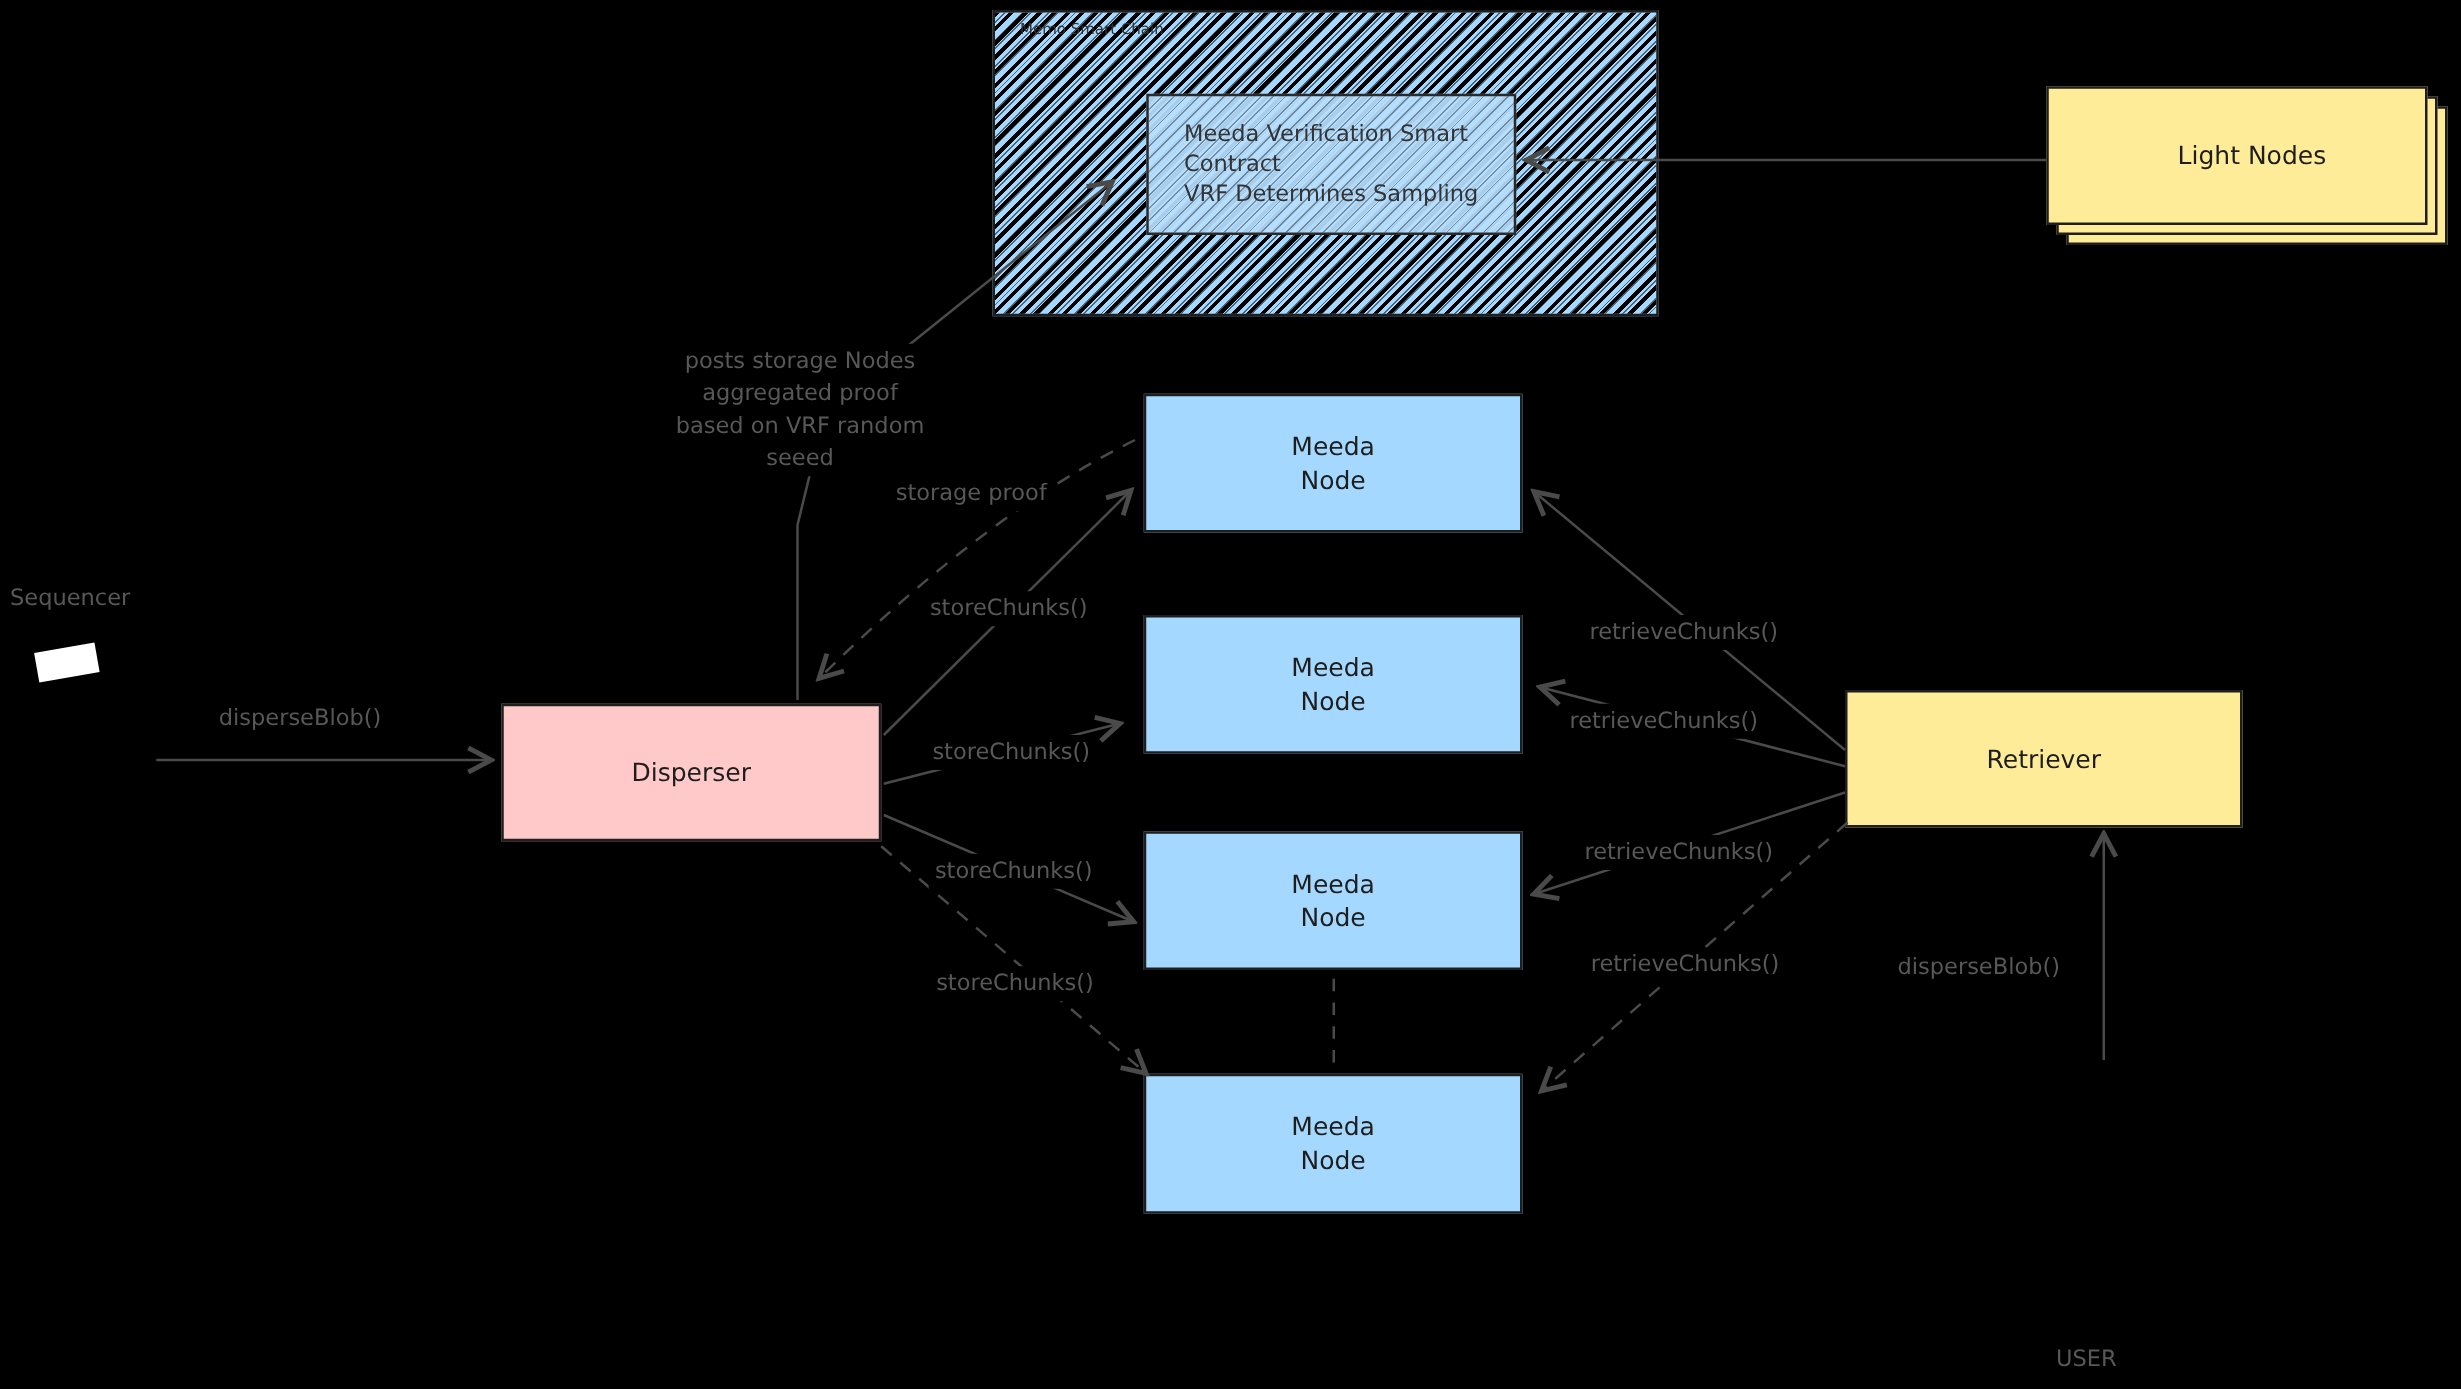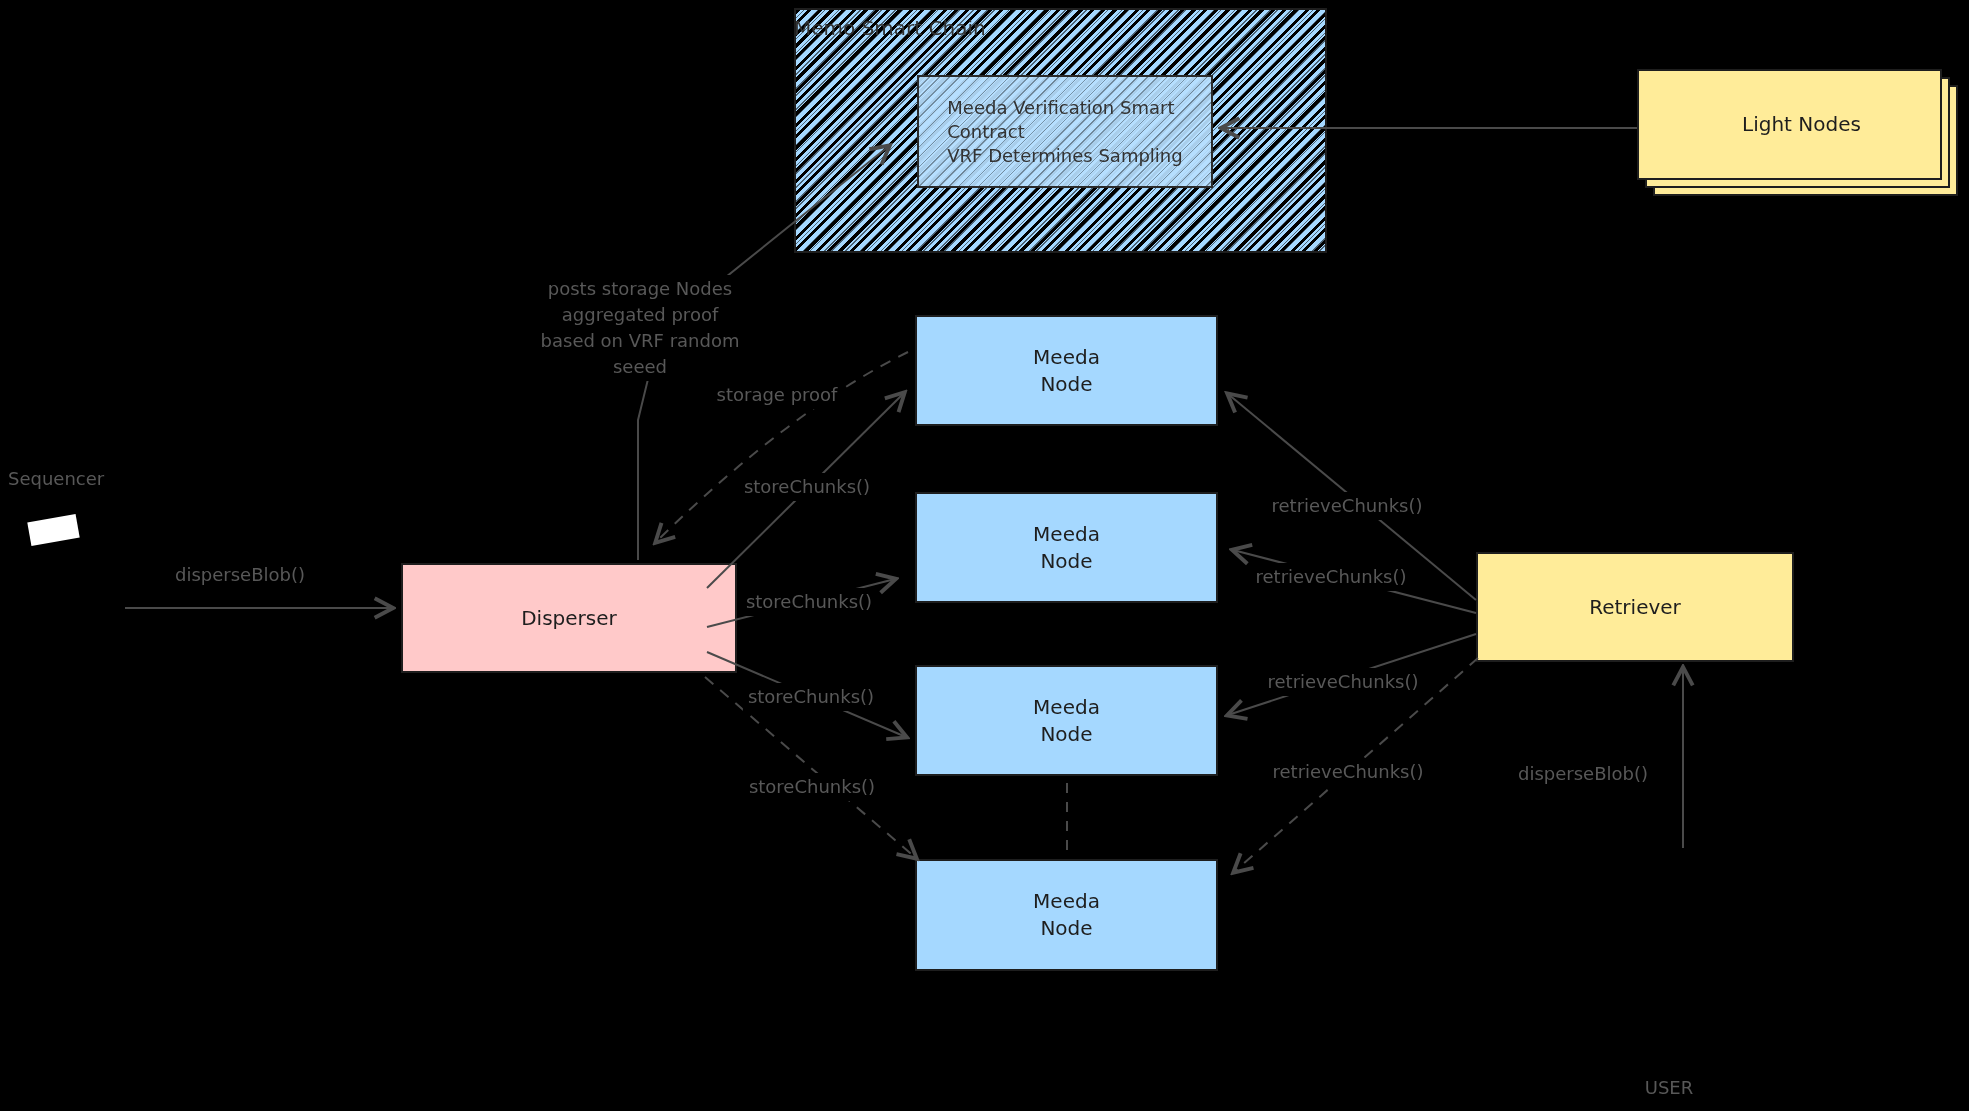--- a/index.html
+++ b/index.html
@@ -16,21 +16,21 @@
   .pink{background:#ffc9c9;}
   .yellow{background:#ffec99;}
   .hatch{
     position:absolute;left:794px;top:8px;width:533px;height:245px;z-index:1;
     background-color:#a5d8ff;
     background-image:repeating-linear-gradient(135deg,#000 0px,#000 3px,transparent 3px,transparent 8px),
                      repeating-linear-gradient(135deg,rgba(0,0,0,.55) 0px,rgba(0,0,0,.55) 1px,transparent 1px,transparent 5px);
     border:2px solid #1e1e1e;box-sizing:border-box;
   }
   .hatch-title{
-    position:absolute;left:794px;top:16px;z-index:6;color:#303030;font-size:20px;z-index:6;
+    position:absolute;left:816px;top:16px;z-index:6;color:#303030;font-size:12px;z-index:6;
   }
   .contract{
     position:absolute;left:917px;top:75px;width:296px;height:113px;z-index:3;
     background:rgba(183,223,255,.92);border:2px solid #2a2a2a;box-sizing:border-box;
     display:flex;align-items:center;justify-content:center;text-align:left;
     color:#333;font-size:18px;line-height:24px;white-space:pre-line;
     background-image:repeating-linear-gradient(135deg,rgba(0,0,0,.35) 0px,rgba(0,0,0,.35) 1px,transparent 1px,transparent 7px);
   }
   .lbl{
     position:absolute;z-index:8;color:#585858;font-size:18px;line-height:26px;
@@ -54,21 +54,21 @@
   <div class="hatch"></div>
   <div class="hatch-title">Memo Smart Chain</div>
   <div class="contract">Meeda Verification Smart
 Contract
 VRF Determines Sampling</div>
 
   <div class="stackcard" style="left:1653px;top:85px;width:305px;height:111px;"></div>
   <div class="stackcard" style="left:1645px;top:77px;width:305px;height:111px;"></div>
   <div class="box yellow" style="left:1637px;top:69px;width:305px;height:111px;padding-left:24px;">Light Nodes</div>
 
-  <div class="box pink" style="left:401px;top:563px;width:336px;height:110px;">Disperser</div>
+  <div class="box pink" style="left:401px;top:563px;width:304px;height:110px;">Disperser</div>
 
   <div class="box blue" style="left:915px;top:315px;width:303px;height:111px;">Meeda
 Node</div>
   <div class="box blue" style="left:915px;top:492px;width:303px;height:111px;">Meeda
 Node</div>
   <div class="box blue" style="left:915px;top:665px;width:303px;height:111px;">Meeda
 Node</div>
   <div class="box blue" style="left:915px;top:859px;width:303px;height:112px;">Meeda
 Node</div>
 

